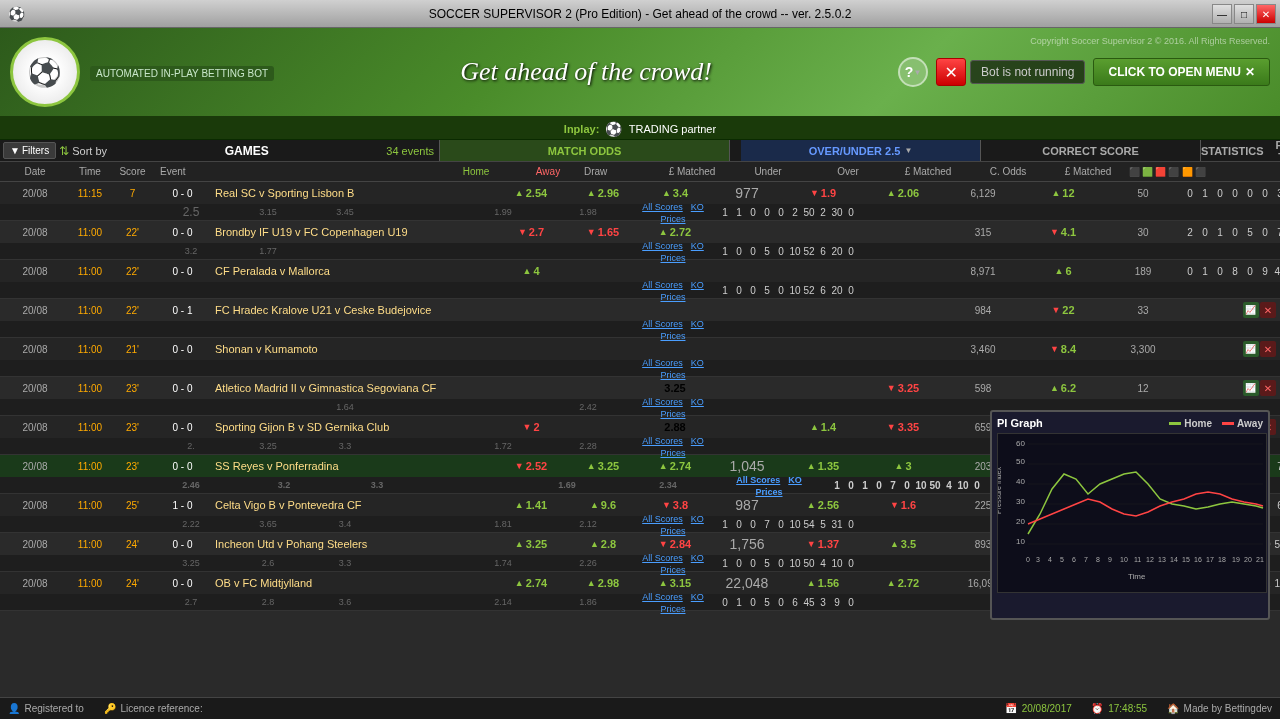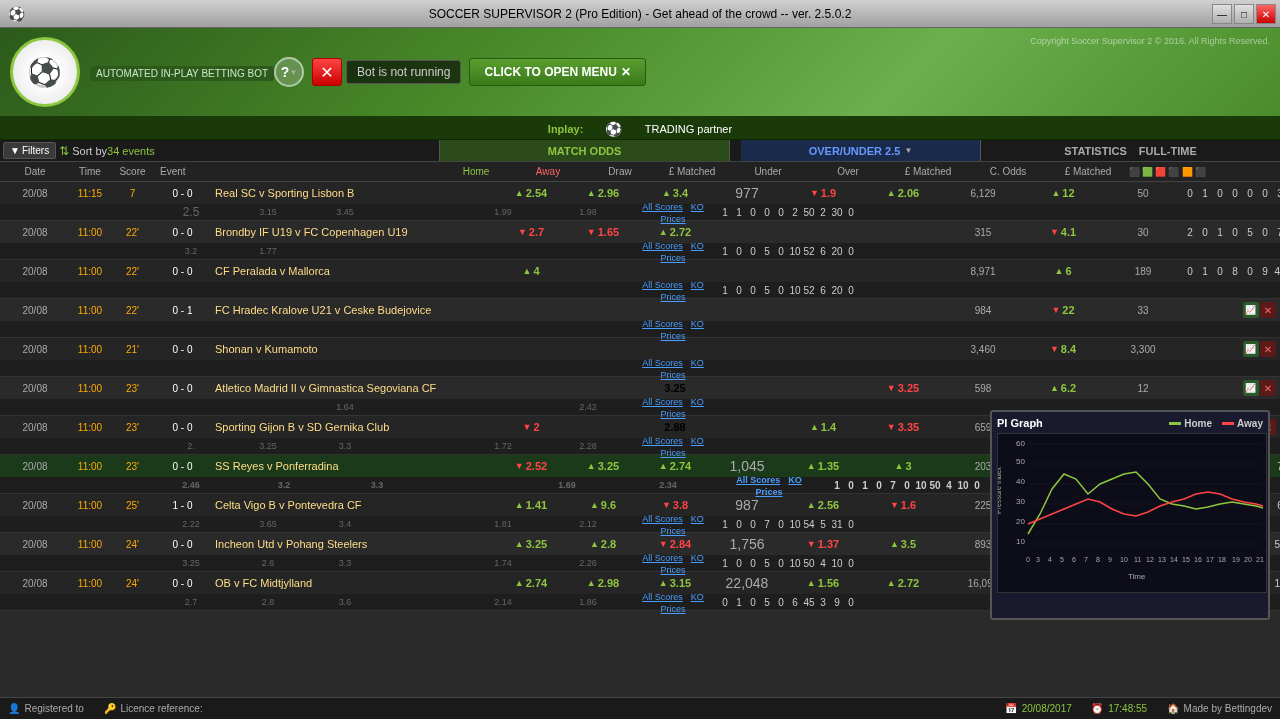--- a/index.html
+++ b/index.html
@@ -92,21 +92,21 @@
     }
     .copyright { position: absolute; top: 8px; right: 10px; font-size: 9px; color: rgba(255,255,255,0.5); }
 
     
     .inplay-bar {
       background: #1a3a0a;
       height: 22px;
       display: flex;
       align-items: center;
       justify-content: center;
-      gap: 22px;
+      gap: 6px;
       border-bottom: 1px solid #0a2a00;
     }
     .inplay-text { color: #8dc63f; font-size: 11px; font-weight: bold; }
     .trading-icon { font-size: 14px; }
     .trading-text { color: #fff; font-size: 11px; }
 
     
     .main-content {
       background: #2a2a2a;
       height: calc(719px - 28px - 90px - 22px - 22px);
@@ -192,21 +192,21 @@
       border-bottom: 1px solid #444;
       height: 20px;
       align-items: center;
     }
     .sub-date { width: 70px; min-width: 70px; text-align: center; color: #aaa; font-size: 10px; padding: 0 4px; }
     .sub-time { width: 40px; min-width: 40px; text-align: center; color: #aaa; font-size: 10px; }
     .sub-score { width: 45px; min-width: 45px; text-align: center; color: #aaa; font-size: 10px; }
     .sub-event { width: 285px; min-width: 285px; color: #aaa; font-size: 10px; padding-left: 5px; }
     .sub-home { width: 72px; min-width: 72px; text-align: center; color: #8dc63f; font-size: 10px; }
     .sub-away { width: 72px; min-width: 72px; text-align: center; color: #ff6666; font-size: 10px; }
-    .sub-draw { width: 72px; min-width: 72px; text-align: center; color: #aaa; font-size: 10px; }
+    .sub-draw { width: 72px; min-width: 72px; text-align: left; color: #aaa; font-size: 10px; }
     .sub-ematched-mo { width: 72px; min-width: 72px; text-align: center; color: #aaa; font-size: 10px; }
     .sub-under { width: 80px; min-width: 80px; text-align: center; color: #aaa; font-size: 10px; }
     .sub-over { width: 80px; min-width: 80px; text-align: center; color: #aaa; font-size: 10px; }
     .sub-ematched-ou { width: 80px; min-width: 80px; text-align: center; color: #aaa; font-size: 10px; }
     .sub-codds { width: 80px; min-width: 80px; text-align: center; color: #aaa; font-size: 10px; }
     .sub-ematched-cs { width: 80px; min-width: 80px; text-align: center; color: #aaa; font-size: 10px; }
     .sub-stats { flex: 1; display: flex; align-items: center; }
 
     
     .matches-container {
@@ -324,20 +324,23 @@
   <span class="copyright">Copyright Soccer Supervisor 2 © 2016. All Rights Reserved.</span>
   <div class="logo-area">
     <div class="logo-circle">
       <span class="logo-inner">⚽</span>
     </div>
     <div class="app-name-area">
       <div class="app-subtitle">AUTOMATED IN-PLAY BETTING BOT</div>
     </div>
   </div>
 
+  <div class="header-center">
+    <div class="tagline">Get ahead of the crowd!</div>
+  </div>
 
   <div class="header-right">
     <div class="help-btn">
       <span>?</span>
       <span style="font-size:8px; color:#aaa">▼</span>
     </div>
     <div class="bot-status-area">
       <div class="status-indicator">✕</div>
       <div class="bot-not-running">Bot is not running</div>
     </div>
@@ -359,28 +362,32 @@
   <div class="col-headers">
     <div class="header-filters">
       <button class="filter-btn">
         <span>▼</span>
         <span>Filters</span>
       </button>
       <div class="sortby-area">
         <span class="sort-arrows">⇅</span>
         <span class="sortby-label">Sort by</span>
       </div>
+      <span class="games-label">GAMES</span>
       <span class="events-badge">34 events</span>
     </div>
     <div class="header-match-odds">
       <span>MATCH ODDS</span>
     </div>
     <div class="header-overunder">
       <span>OVER/UNDER 2.5</span>
       <span class="dropdown-arrow">▼</span>
+    </div>
+    <div class="header-correct-score">
+      <span>CORRECT SCORE</span>
     </div>
     <div class="header-stats">
       <span>STATISTICS</span>
       <span style="margin-left:8px;">FULL-TIME</span>
 
     </div>
   </div>
 
   <div class="sub-headers">
     <div class="sub-date">Date</div>

